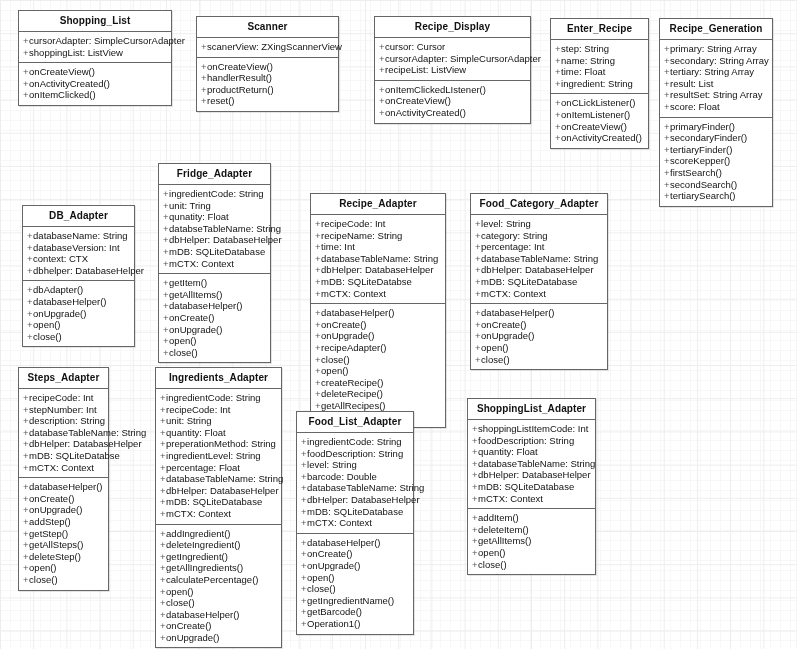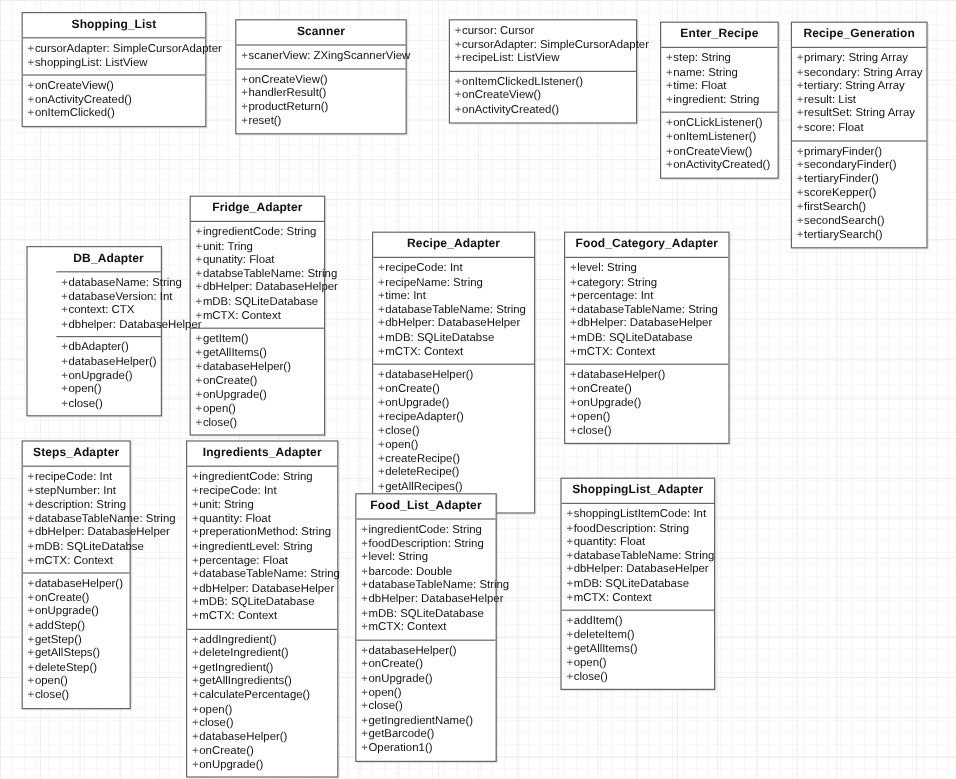--- a/index.html
+++ b/index.html
@@ -86,20 +86,21 @@
         <div class="uml-member"><span class="vis">+</span><span>scanerView: ZXingScannerView</span></div>
       </div>
       <div class="uml-compartment">
         <div class="uml-member"><span class="vis">+</span><span>onCreateView()</span></div>
         <div class="uml-member"><span class="vis">+</span><span>handlerResult()</span></div>
         <div class="uml-member"><span class="vis">+</span><span>productReturn()</span></div>
         <div class="uml-member"><span class="vis">+</span><span>reset()</span></div>
       </div>
     </div>
     <div class="uml-class" style="left: 374px; top: 16px; width: 157px;">
+      <div class="uml-name">Recipe_Display</div>
       <div class="uml-compartment">
         <div class="uml-member"><span class="vis">+</span><span>cursor: Cursor</span></div>
         <div class="uml-member"><span class="vis">+</span><span>cursorAdapter: SimpleCursorAdapter</span></div>
         <div class="uml-member"><span class="vis">+</span><span>recipeList: ListView</span></div>
       </div>
       <div class="uml-compartment">
         <div class="uml-member"><span class="vis">+</span><span>onItemClickedLIstener()</span></div>
         <div class="uml-member"><span class="vis">+</span><span>onCreateView()</span></div>
         <div class="uml-member"><span class="vis">+</span><span>onActivityCreated()</span></div>
       </div>
@@ -153,21 +154,21 @@
       <div class="uml-compartment">
         <div class="uml-member"><span class="vis">+</span><span>getItem()</span></div>
         <div class="uml-member"><span class="vis">+</span><span>getAllItems()</span></div>
         <div class="uml-member"><span class="vis">+</span><span>databaseHelper()</span></div>
         <div class="uml-member"><span class="vis">+</span><span>onCreate()</span></div>
         <div class="uml-member"><span class="vis">+</span><span>onUpgrade()</span></div>
         <div class="uml-member"><span class="vis">+</span><span>open()</span></div>
         <div class="uml-member"><span class="vis">+</span><span>close()</span></div>
       </div>
     </div>
-    <div class="uml-class" style="left: 22px; top: 205px; width: 113px; padding-left: 24px;">
+    <div class="uml-class" style="left: 22px; top: 205px; width: 113px;">
       <div class="uml-name">DB_Adapter</div>
       <div class="uml-compartment">
         <div class="uml-member"><span class="vis">+</span><span>databaseName: String</span></div>
         <div class="uml-member"><span class="vis">+</span><span>databaseVersion: Int</span></div>
         <div class="uml-member"><span class="vis">+</span><span>context: CTX</span></div>
         <div class="uml-member"><span class="vis">+</span><span>dbhelper: DatabaseHelper</span></div>
       </div>
       <div class="uml-compartment">
         <div class="uml-member"><span class="vis">+</span><span>dbAdapter()</span></div>
         <div class="uml-member"><span class="vis">+</span><span>databaseHelper()</span></div>

